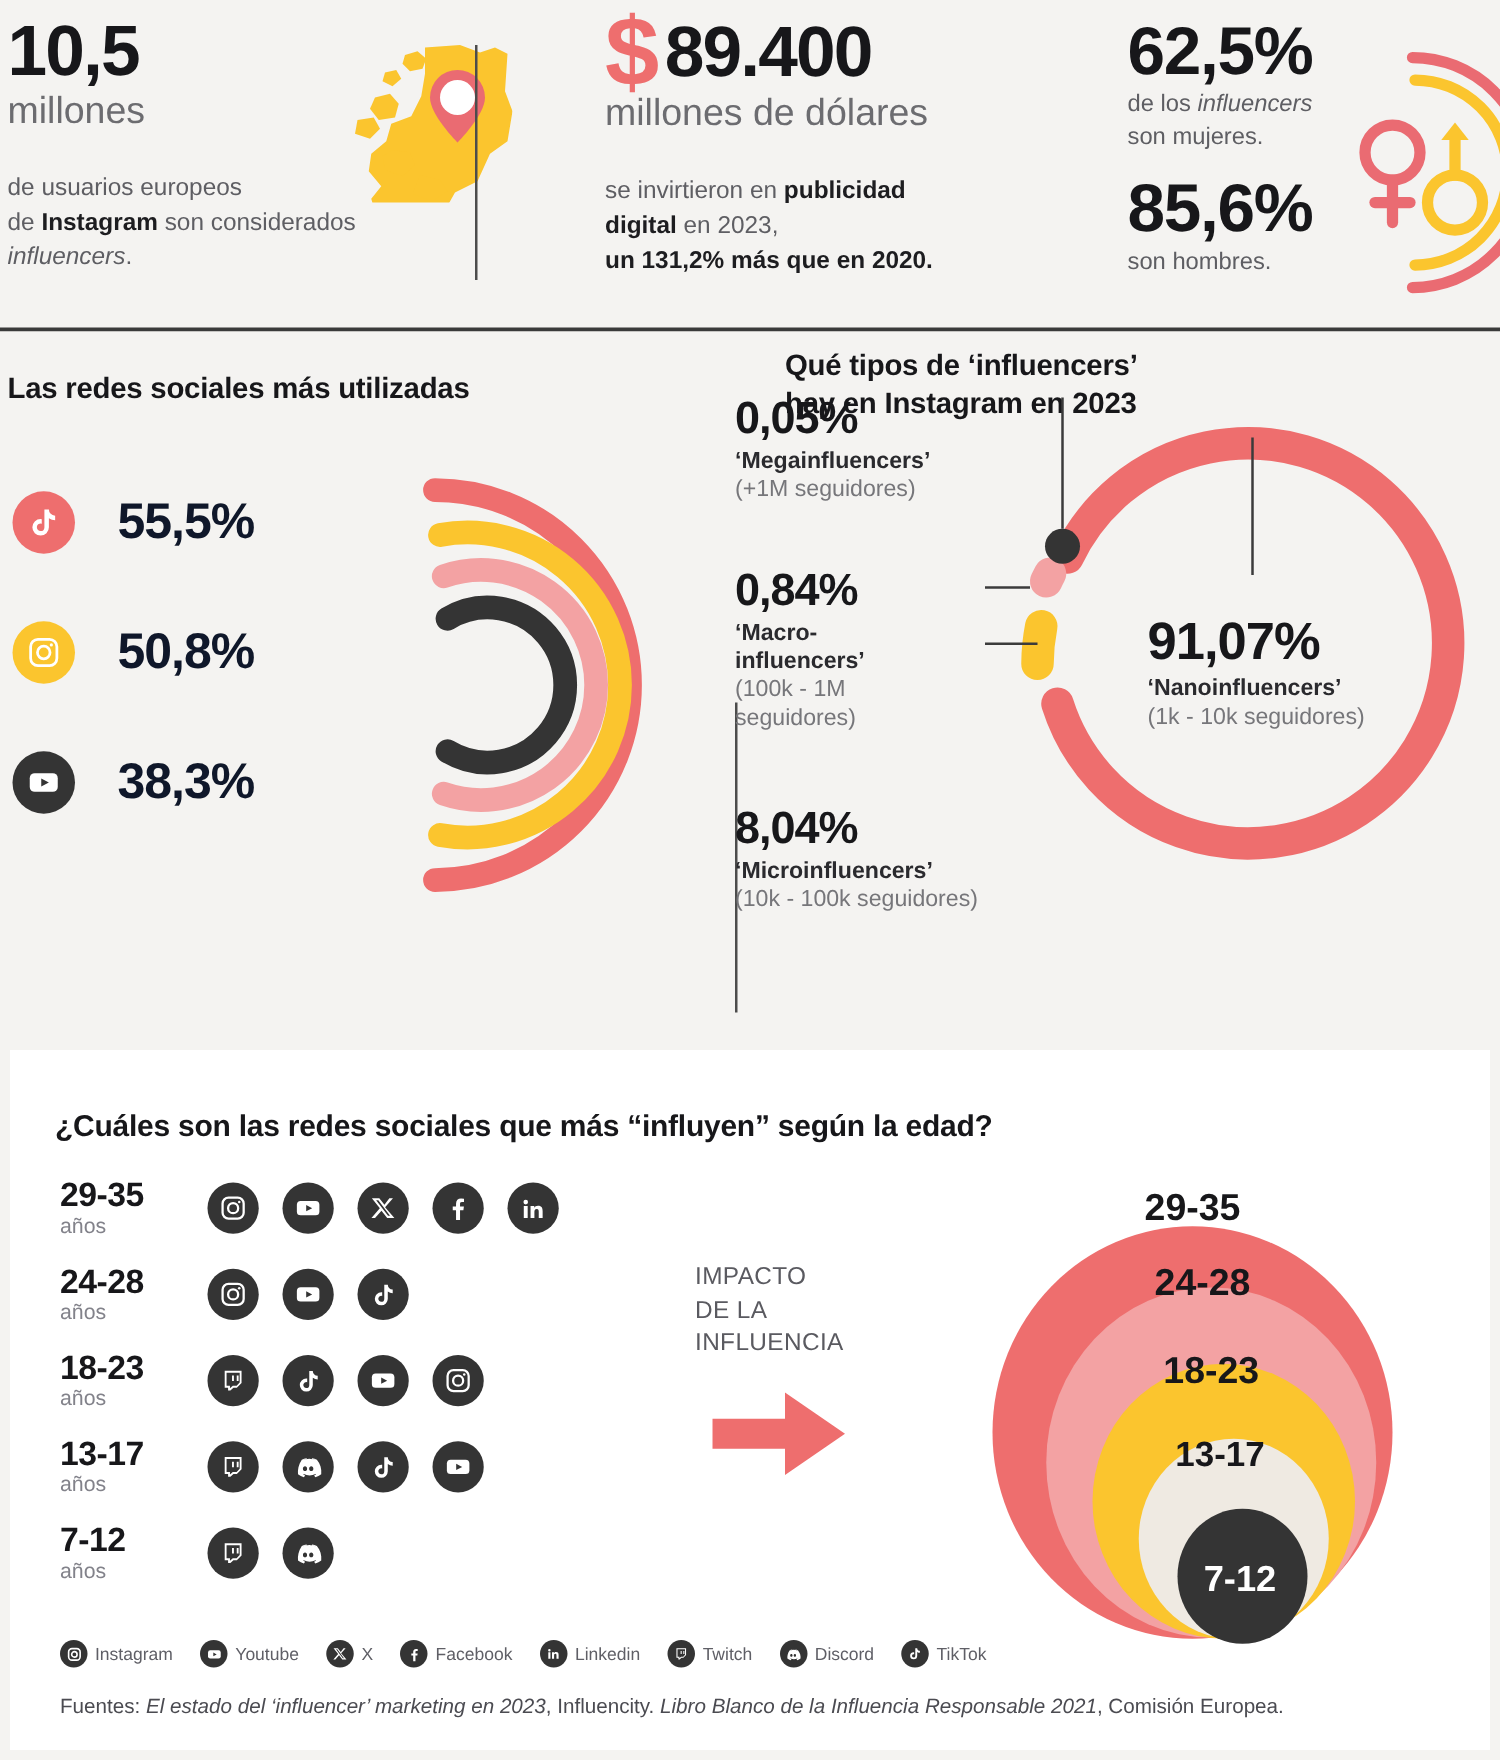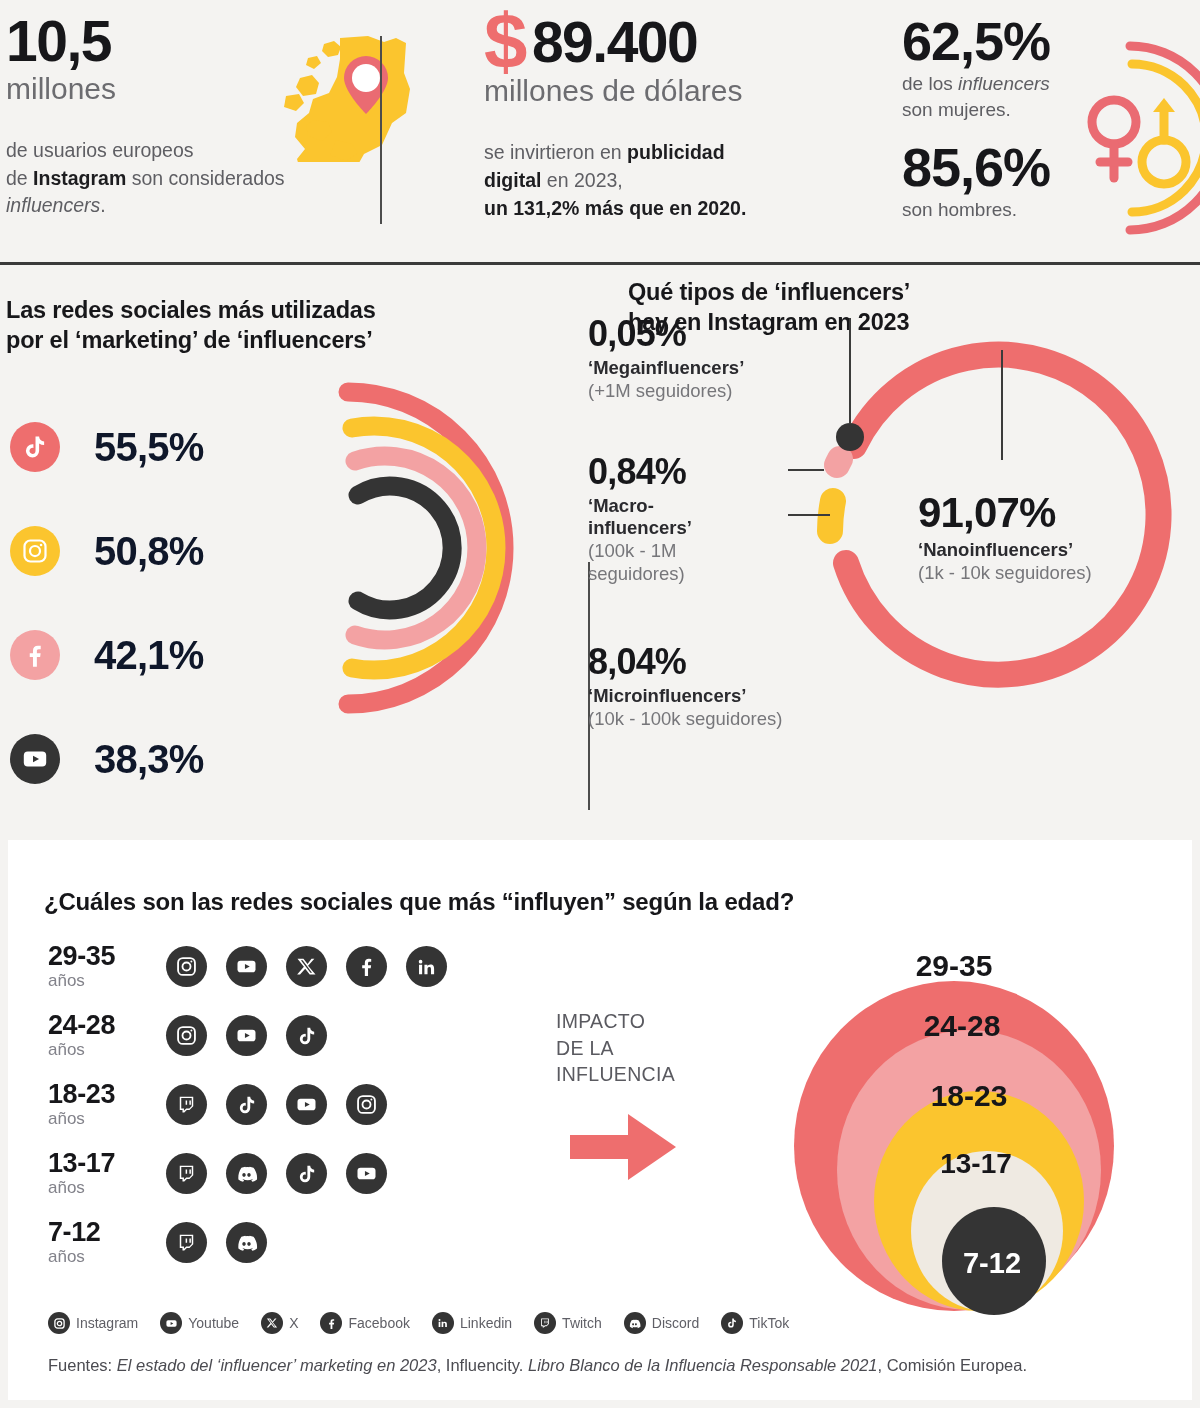--- a/index.html
+++ b/index.html
@@ -224,21 +224,20 @@
       </div>
     </div>
   </div>
   <div class="top-divider"></div>
 
   <div class="mid-section">
 
     <div class="mid-left">
       <div class="sec-title">
         <span>Las redes sociales más utilizadas</span><br>
-        <span>por el ‘marketing’ de ‘influencers’</span>
       </div>
 
       <div class="arcs-wrap">
         <svg width="300" height="420" viewBox="0 0 300 420">
           <g fill="none" stroke-linecap="round" stroke-width="19">
             <path d="M 78 44 A 155 155 0 1 1 78 356" stroke="#ee6e6e"></path>
             <path d="M 82 80 A 122 122 0 1 1 82 320" stroke="#fbc52e"></path>
             <path d="M 85 113 A 92 92 0 1 1 85 287" stroke="#f3a2a3"></path>
             <path d="M 88 147 A 62 62 0 1 1 88 253" stroke="#343434"></path>
           </g>
@@ -256,28 +255,20 @@
         </div>
         <div class="net-row">
           <div class="net-badge" style="background:#fbc52e">
             <svg width="28" height="28" viewBox="0 0 24 24" fill="none" stroke="#ffffff" stroke-width="1.9">
               <rect x="3" y="3" width="18" height="18" rx="5"></rect>
               <circle cx="12" cy="12" r="4.3"></circle>
               <circle cx="17.2" cy="6.8" r="1.1" fill="#ffffff" stroke="none"></circle>
             </svg>
           </div>
           <div class="net-pct">50,8%</div>
-        </div>
-        <div class="net-row">
-          <div class="net-badge" style="background:#f3a2a3">
-            <svg width="28" height="28" viewBox="0 0 24 24" fill="#ffffff">
-                <path d="M13.6 22v-8.2h2.8l.42-3.2h-3.22V8.54c0-.93.26-1.56 1.6-1.56h1.7V4.12A22.6 22.6 0 0 0 14.4 4c-2.46 0-4.14 1.5-4.14 4.25v2.35H7.5v3.2h2.76V22z"></path>
-              </svg>
-          </div>
-          <div class="net-pct">42,1%</div>
         </div>
         <div class="net-row">
           <div class="net-badge" style="background:#343434">
             <svg width="28" height="28" viewBox="0 0 24 24">
                 <rect x="2.4" y="5.6" width="19.2" height="12.8" rx="3.4" fill="#ffffff"></rect>
                 <path d="M10.3 9.3l5.2 2.7-5.2 2.7z" fill="#343434"></path>
               </svg>
           </div>
           <div class="net-pct">38,3%</div>
         </div>

